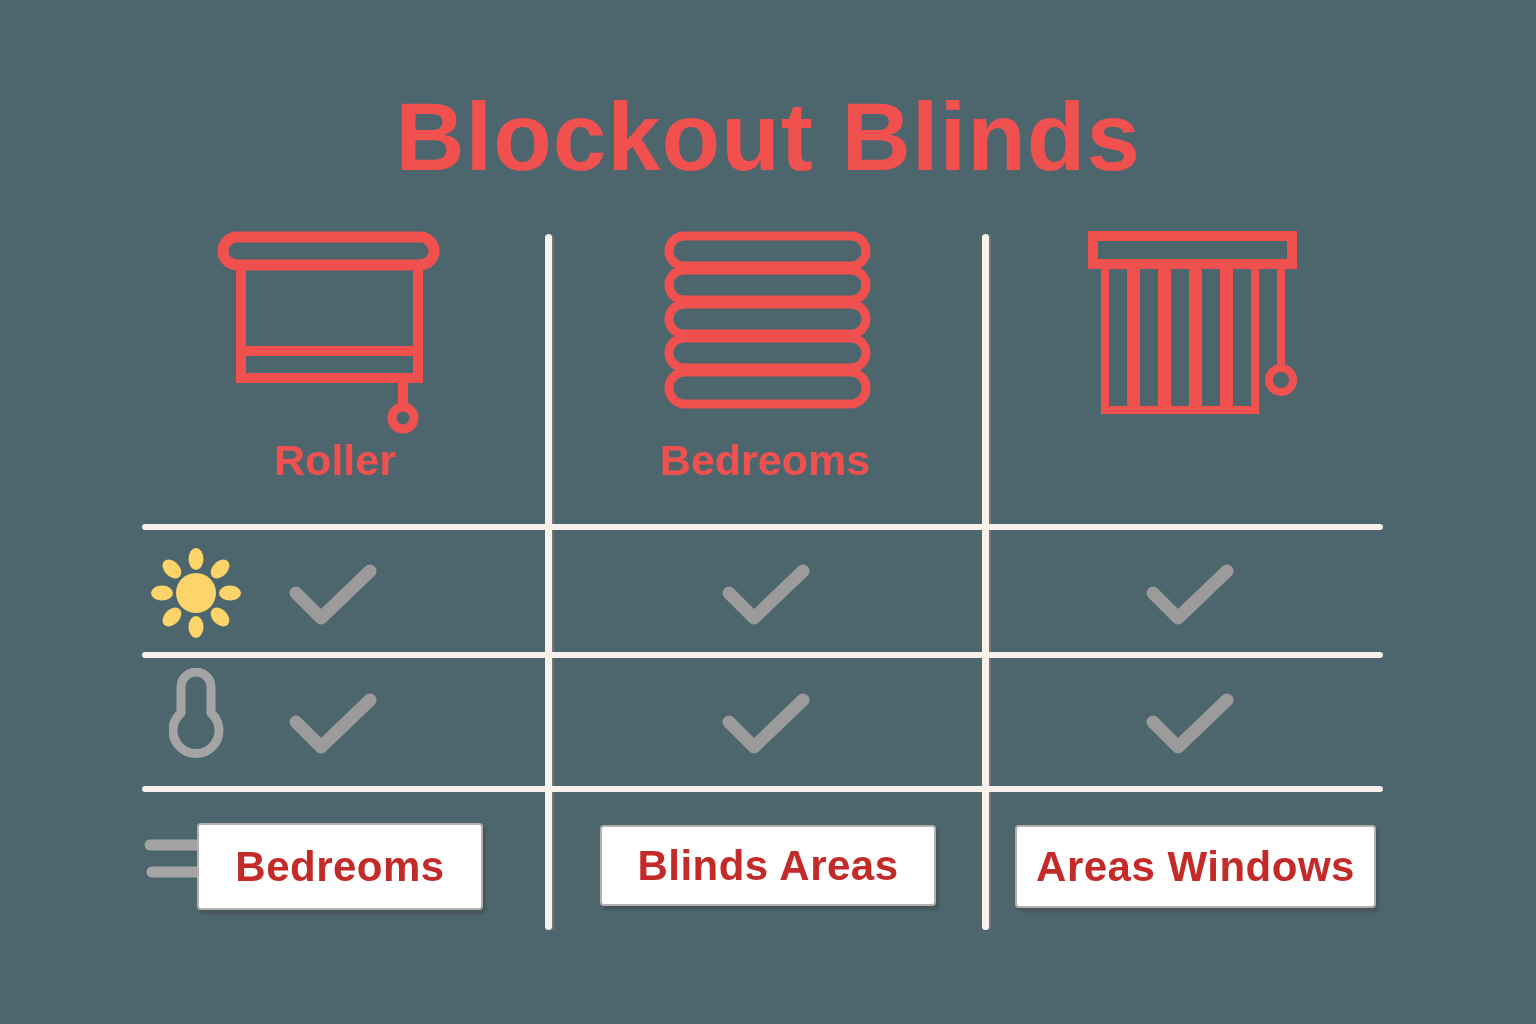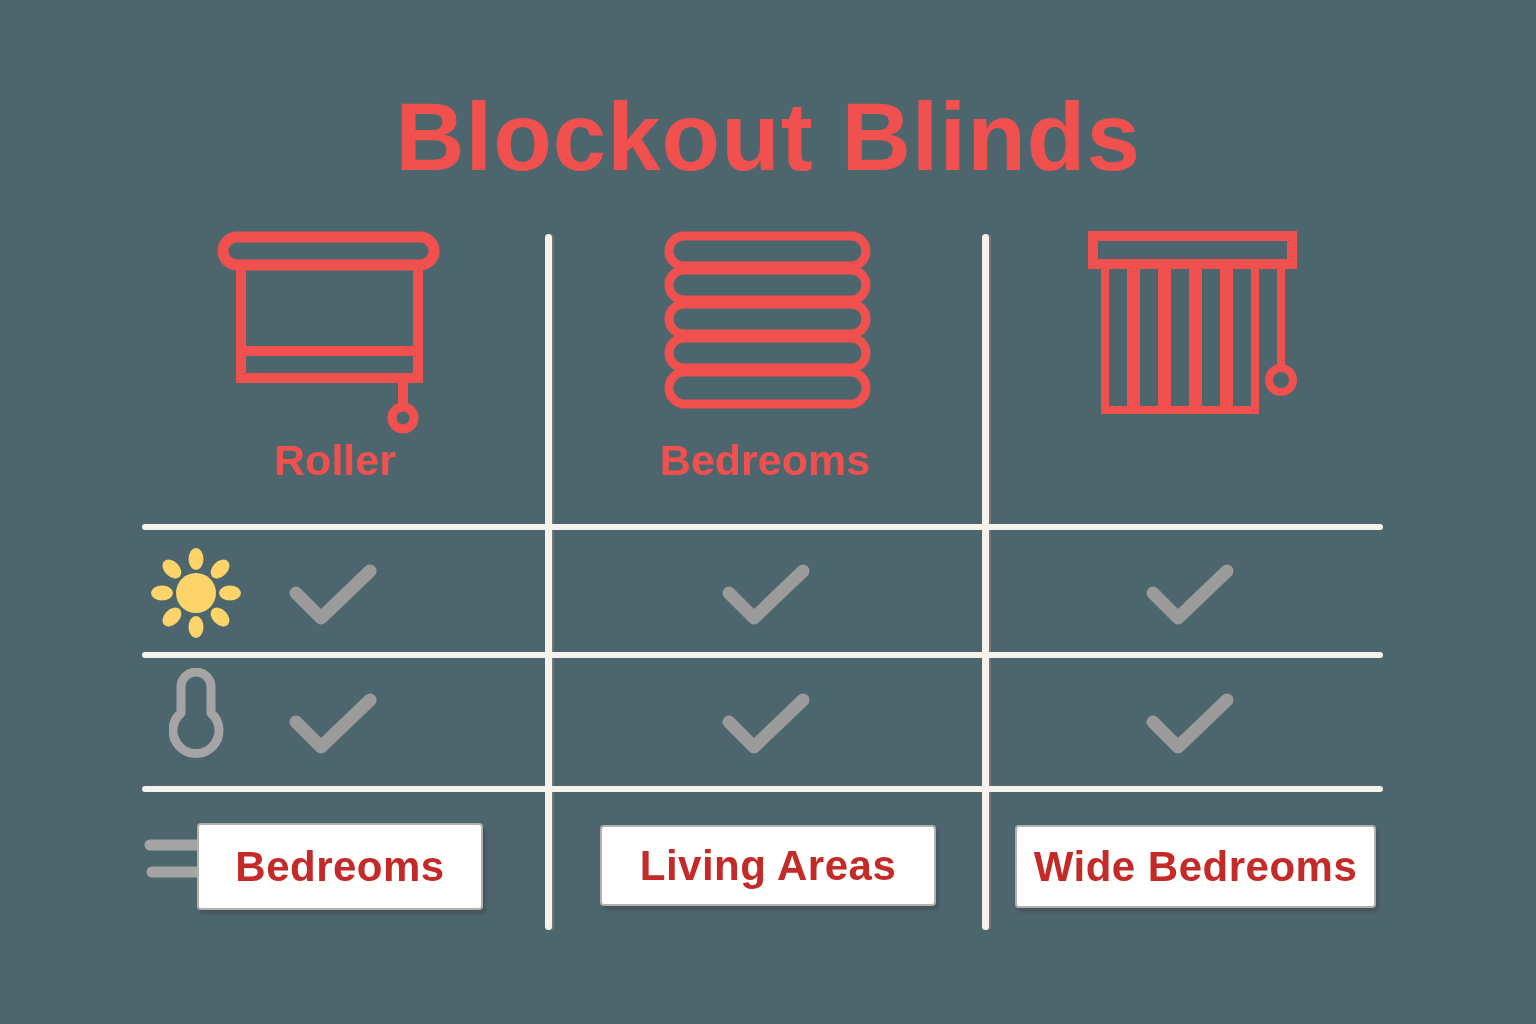--- a/index.html
+++ b/index.html
@@ -152,19 +152,19 @@
     <path class="check" stroke-width="13" stroke-linecap="round" stroke-linejoin="round" d="M8 32 L33 57 L82 10"></path>
   </svg>
   <svg class="abs" style="left:1145px;top:690px;" width="90" height="70" viewBox="0 0 90 70">
     <path class="check" stroke-width="13" stroke-linecap="round" stroke-linejoin="round" d="M8 32 L33 57 L82 10"></path>
   </svg>
 
   <div class="badge" style="left:197px;top:823px;width:282px;height:83px;">
     <span>Bedreoms</span>
   </div>
   <div class="badge" style="left:600px;top:825px;width:332px;height:77px;">
-    <span>Living Areas</span>
+    <span>Blinds Areas</span>
   </div>
   <div class="badge" style="left:1015px;top:825px;width:357px;height:79px;">
-    <span>Wide Bedreoms</span>
+    <span>Areas Windows</span>
   </div>
 
 </div>
 
 </body></html>

